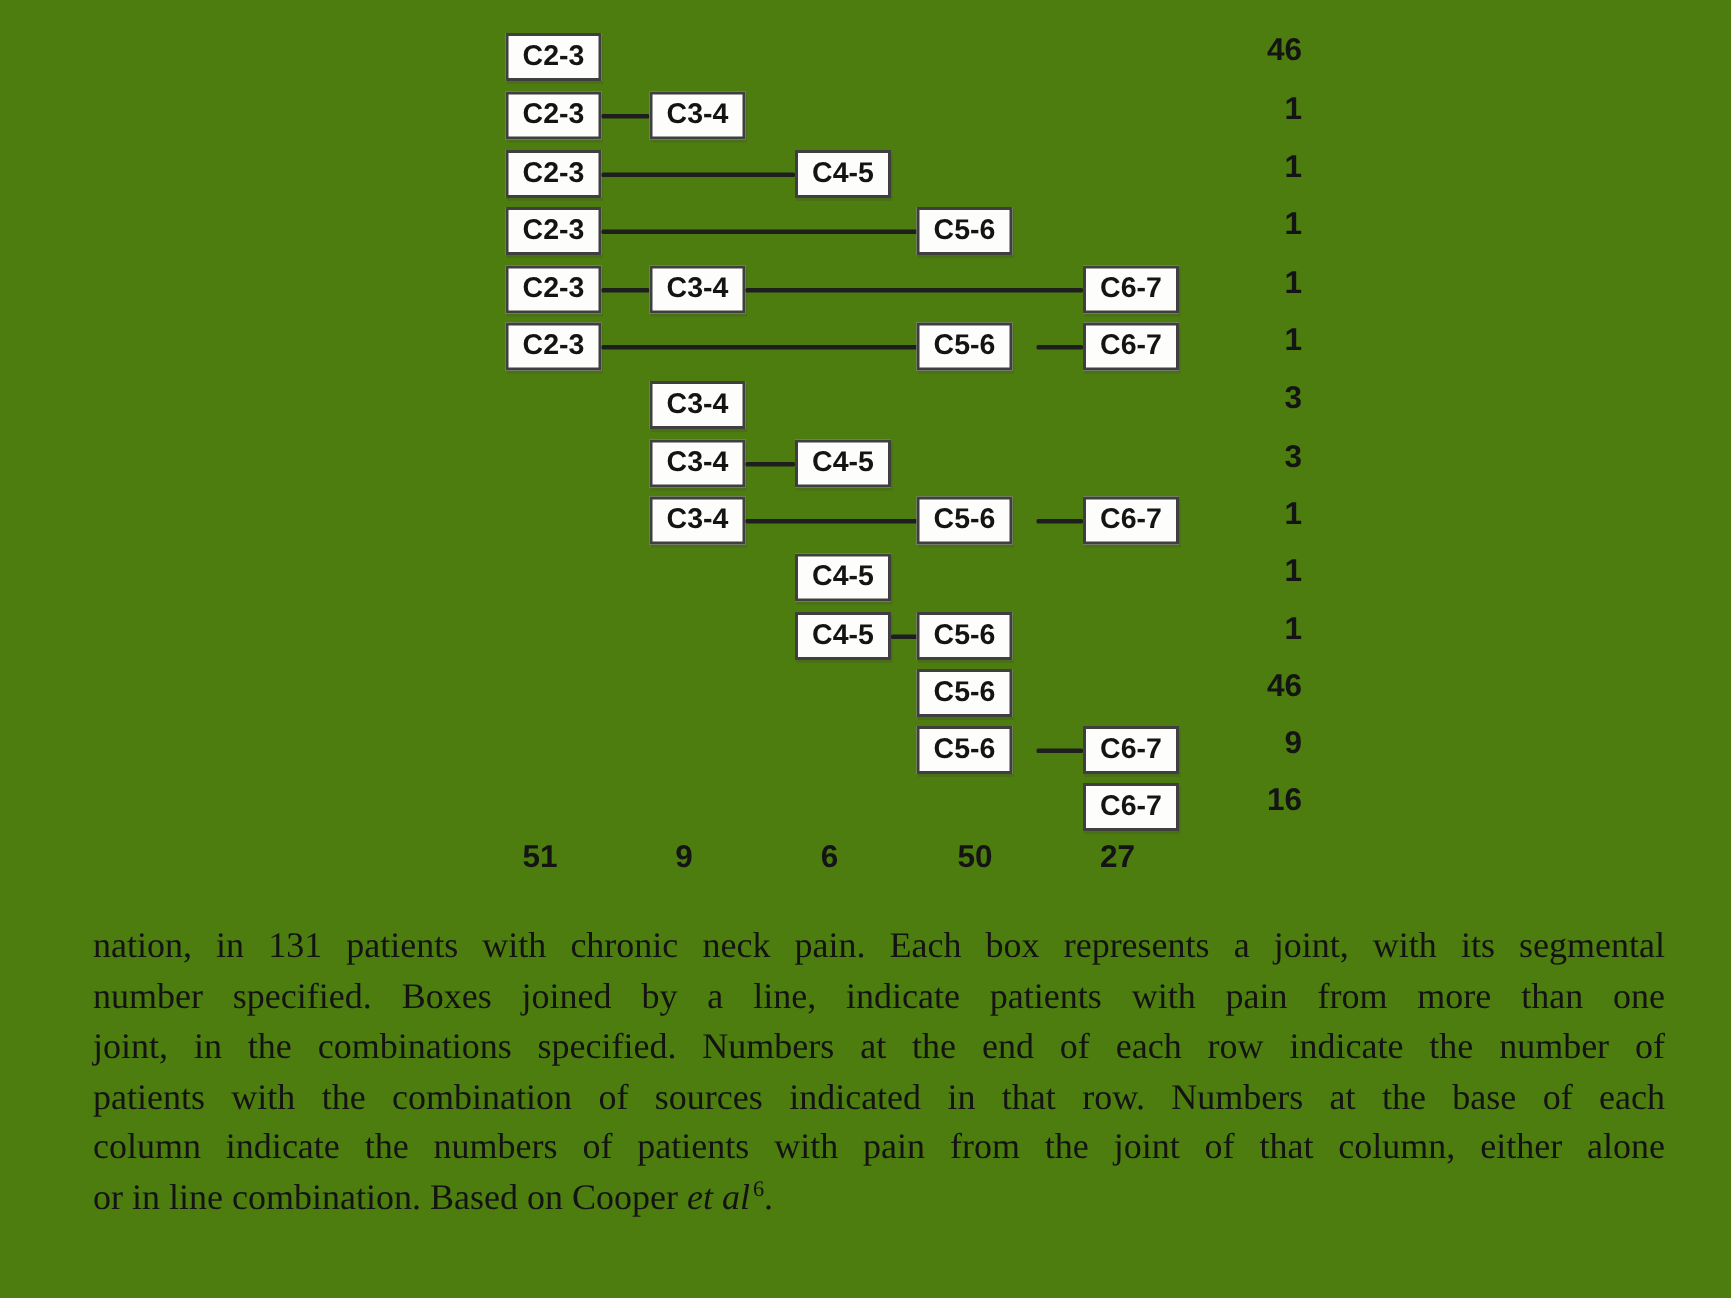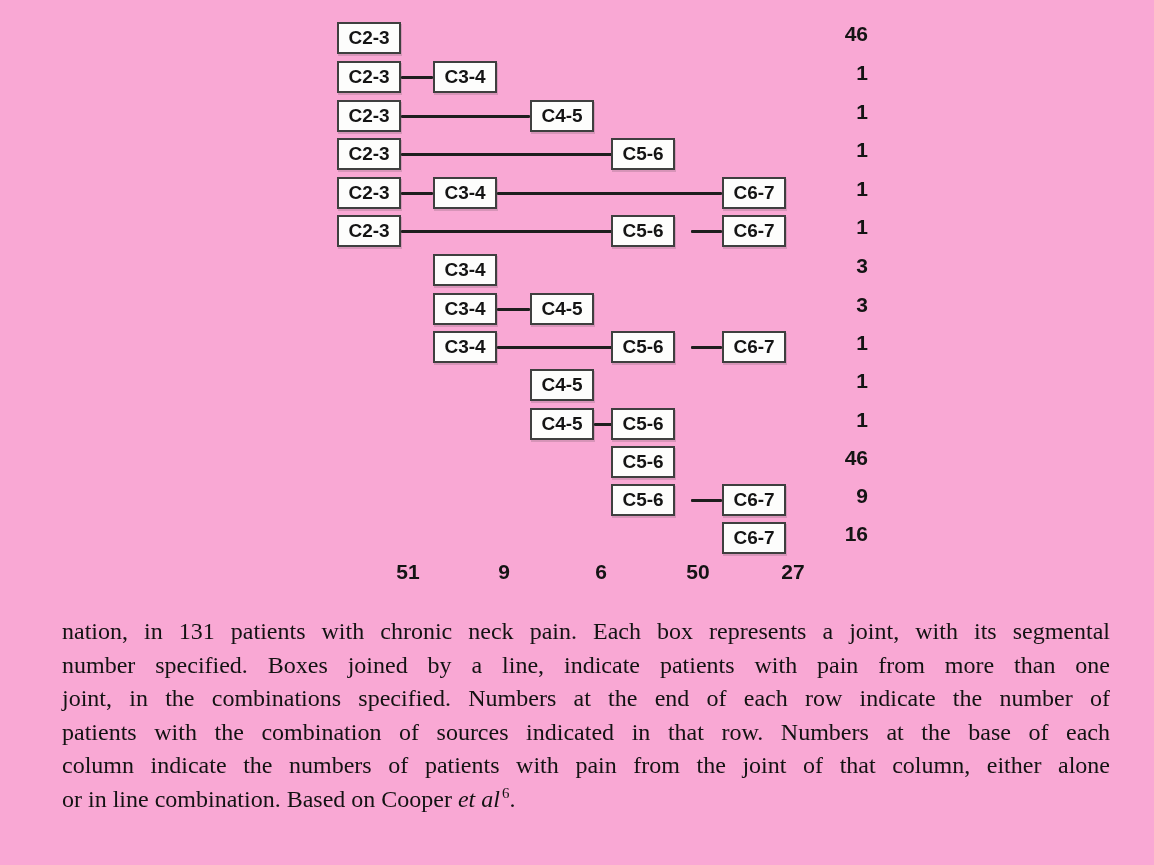--- a/index.html
+++ b/index.html
@@ -1,29 +1,29 @@
 <!DOCTYPE html>
 <html><head>
 <meta charset="utf-8">
 <style>
   html,body{margin:0;padding:0;background:#ffffff;}
-  .page{position:relative;width:1154px;height:865px;background:#f9a8d4;overflow:hidden;
+  .page{position:relative;width:1154px;height:865px;background:#4d7c0f;overflow:hidden;
         color:#161616;}
   
   .diagram{position:absolute;left:0;top:0;width:1154px;height:600px;}
   .drow{position:absolute;left:0;width:1154px;height:32px;}
   .jbox{position:absolute;top:0;width:64px;height:32px;box-sizing:border-box;
         border:2px solid #3f3f3f;background:#fdfdfc;
         font:700 19px/28px "Liberation Sans",sans-serif;text-align:center;color:#141414;
         box-shadow:1px 2px 0 rgba(60,60,60,.18);}
   .c0{left:337px}.c1{left:433px}.c2{left:530px}.c3{left:611px}.c4{left:722px}
   .conn{position:absolute;top:15px;height:3px;background:#1e1e1e;border-radius:1px;}
   .rcount{position:absolute;left:780px;top:0;width:88px;text-align:right;
           font:700 21px "Liberation Sans",sans-serif;color:#141414;}
-  .totals{position:absolute;left:0;top:560px;width:914px;height:28px;margin-left:48px;}
+  .totals{position:absolute;left:0;top:560px;width:914px;height:28px;}
   .tcell{position:absolute;top:0;width:64px;text-align:center;
          font:700 21px "Liberation Sans",sans-serif;color:#141414;}
   .t0{left:328px}.t1{left:424px}.t2{left:521px}.t3{left:618px}.t4{left:713px}
   
   .caption{position:absolute;left:62px;top:615px;width:1048px;
            font:24px/33.5px "Liberation Serif",serif;color:#131313;}
   .cap-line{text-align:justify;text-align-last:justify;white-space:normal;}
   .cap-line.last{text-align:left;text-align-last:left;}
   .cap-label{font-weight:bold;}
   .cap-italic{font-style:italic;}

